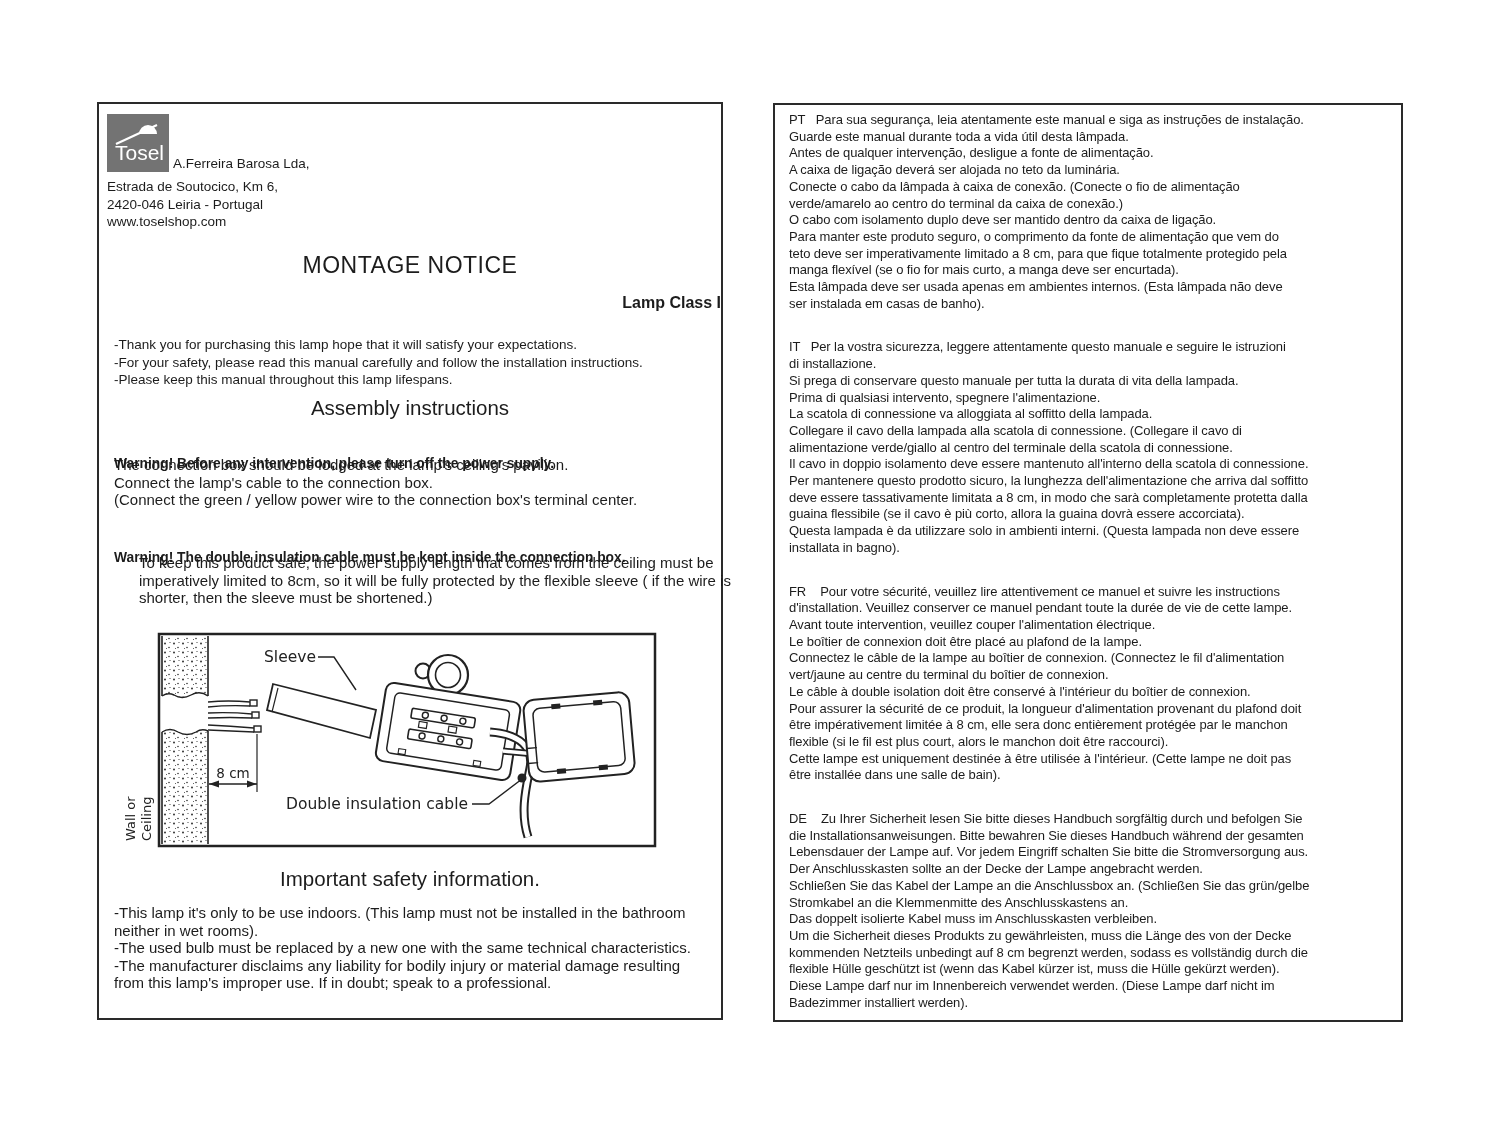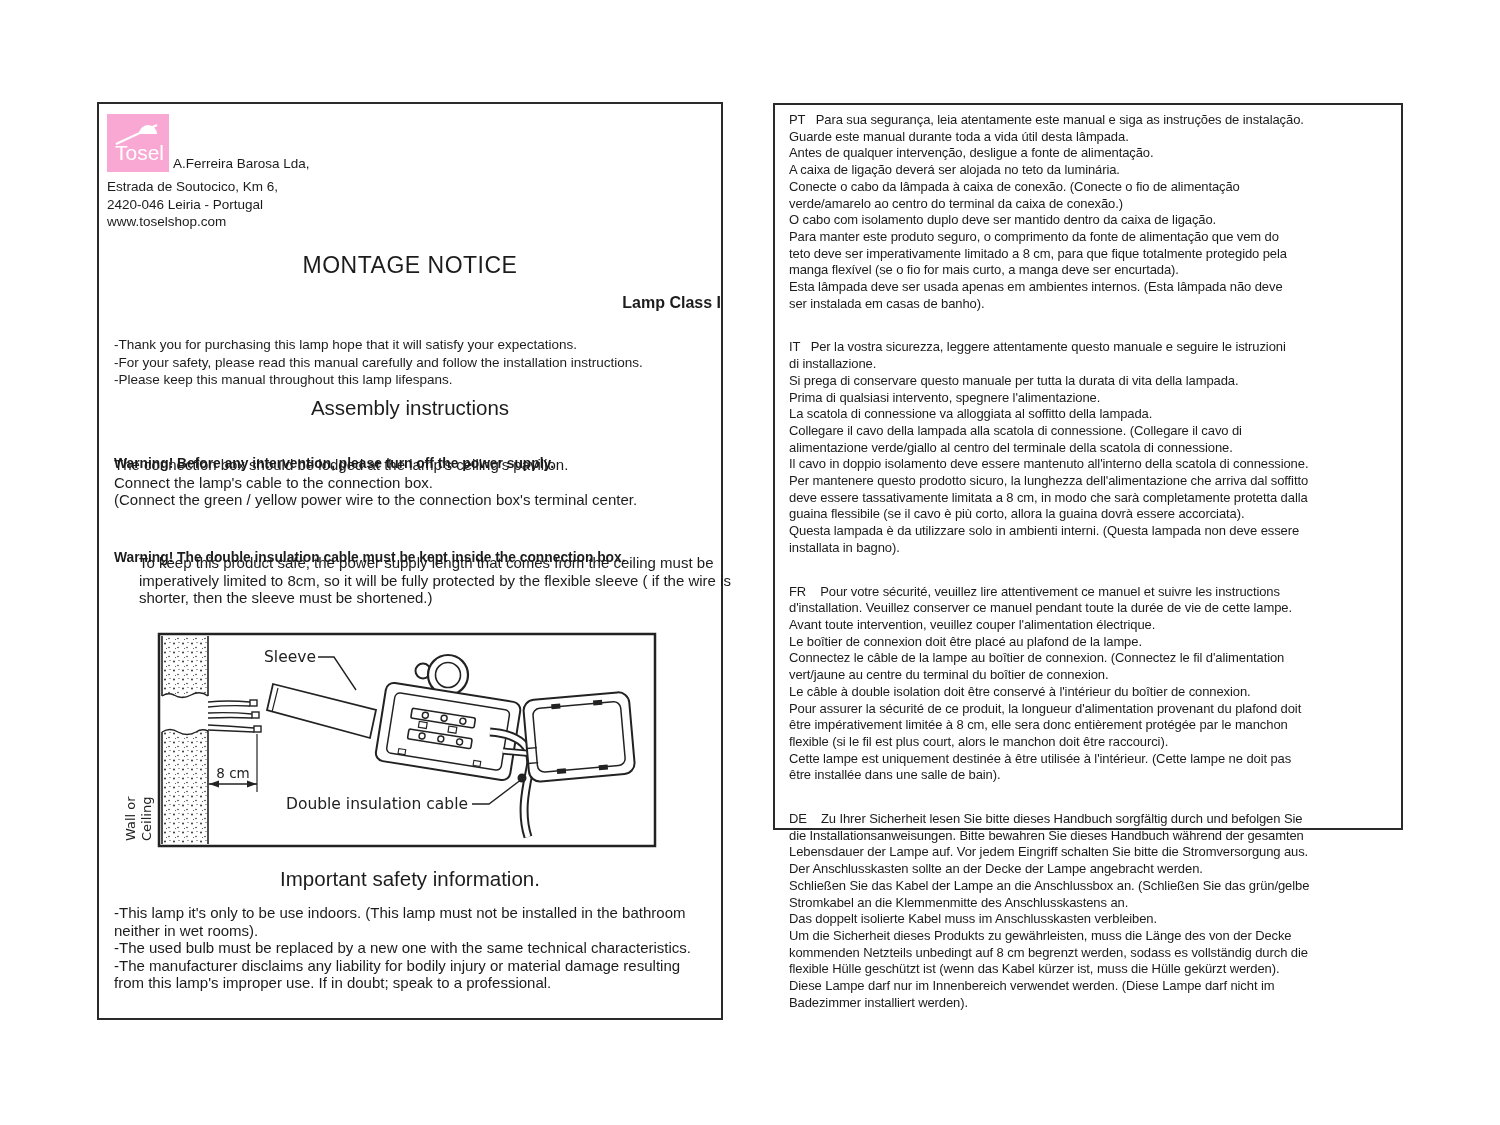--- a/index.html
+++ b/index.html
@@ -6,23 +6,23 @@
   body{
     width:1500px;height:1125px;position:relative;background:#ffffff;
     font-family:"Liberation Sans", sans-serif;color:#1c1c1c;
     -webkit-font-smoothing:antialiased;
   }
   .abs{position:absolute;}
   .panel{
     position:absolute;background:#fff;border:2px solid #2a2a2a;box-sizing:border-box;
   }
   #left-panel{left:97px;top:102px;width:626px;height:918px;}
-  #right-panel{left:773px;top:103px;width:630px;height:727px;}
+  #right-panel{left:773px;top:103px;width:630px;height:919px;}
   .logo-box{
-    left:8px;top:10px;width:62px;height:58px;background:#f9a8d4;text-align:right;
+    left:8px;top:10px;width:62px;height:58px;background:#737373;text-align:right;
   }
   .company-line1{left:74px;top:52px;font-size:13.5px;}
   .company-rest{left:8px;top:74px;font-size:13.5px;line-height:17.5px;white-space:pre;}
   .title{left:0;top:148px;width:100%;text-align:center;font-size:23px;letter-spacing:0.5px;}
   .subtitle{left:0;top:190px;width:100%;text-align:right;font-size:16px;font-weight:bold;}
   .intro{left:15px;top:232px;font-size:13.5px;line-height:17.6px;white-space:pre;}
   .h-assembly{left:0;top:292px;width:100%;text-align:center;font-size:20.5px;}
   .warn{left:15px;font-size:13.8px;font-weight:bold;white-space:pre;margin-top:28px;}
   #warn1{top:324px;}
   #warn2{top:418px;}

